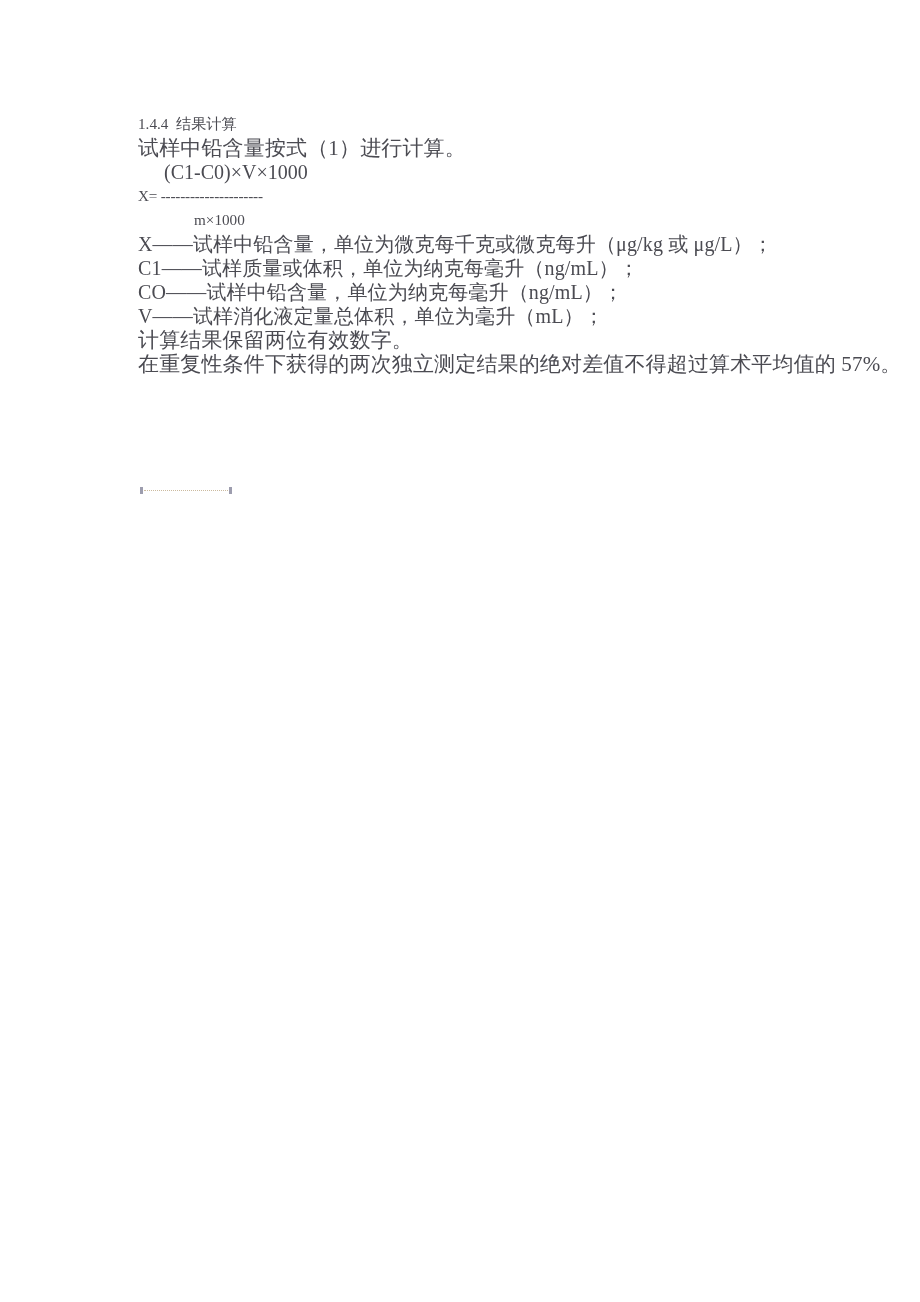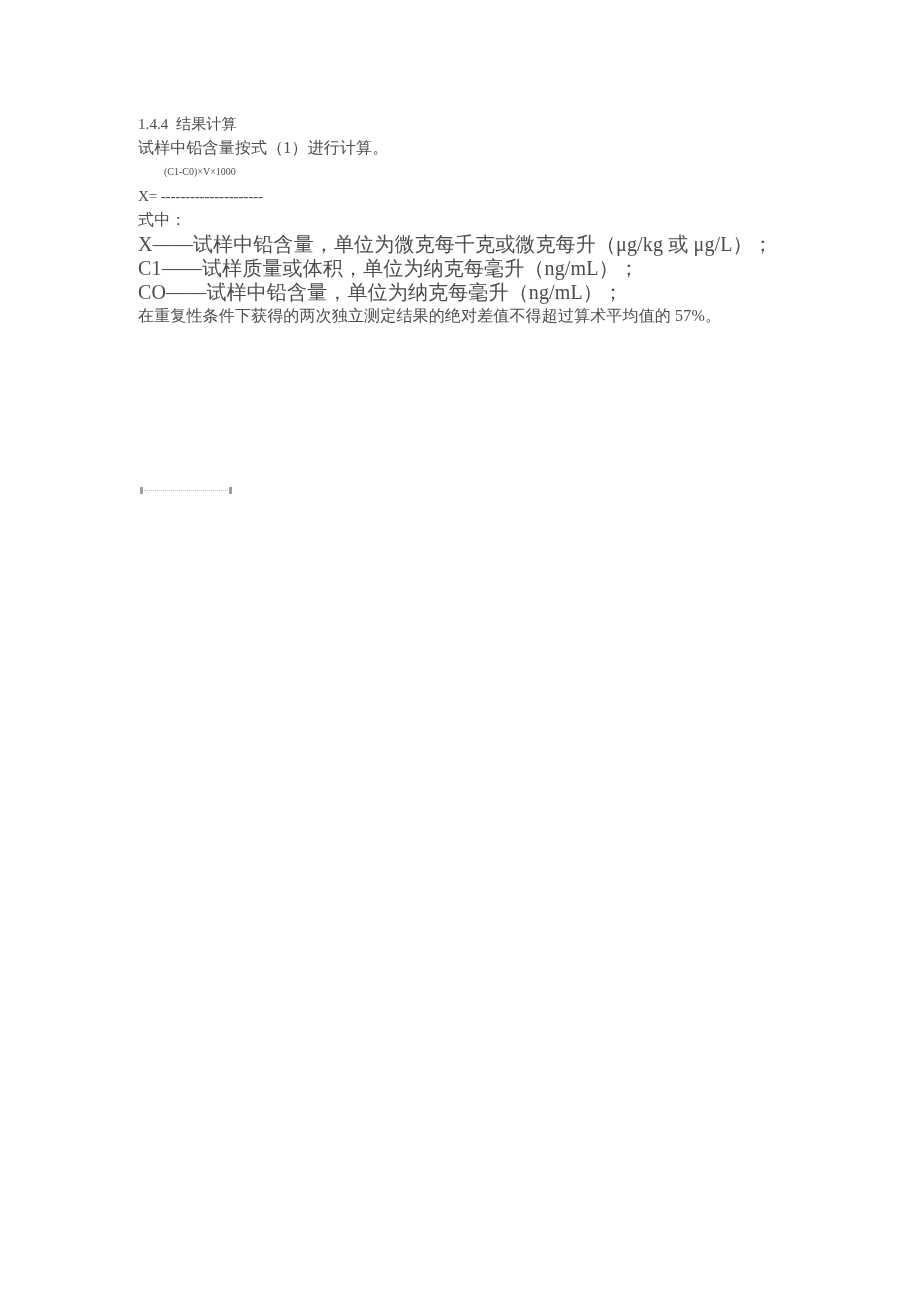--- a/index.html
+++ b/index.html
@@ -27,36 +27,36 @@
   }
 
   .content {
     position: absolute;
     left: 138px;
     top: 112px;
     width: 700px;
   }
 
   .line {
-    font-size: 16px;
+    font-size: 21px;
     line-height: 24px;
     white-space: pre;
     letter-spacing: 0.15px;
     color: #4b4b52;
   }
 
   .heading {
     font-size: 15.2px;
     line-height: 24px;
     white-space: pre;
     color: #4b4b52;
   }
 
   .formula-num {
-    font-size: 10px;
+    font-size: 20px;
     line-height: 24px;
     white-space: pre;
     padding-left: 26px;
     color: #4b4b52;
   }
 
   .formula-bar {
     font-size: 15.2px;
     line-height: 24px;
     white-space: pre;
@@ -112,29 +112,31 @@
   <div class="content">
 
     <div class="heading">1.4.4  结果计算</div>
 
     <div class="line">试样中铅含量按式（1）进行计算。</div>
 
     <div class="formula-num">(C1-C0)×V×1000</div>
 
     <div class="formula-bar">X= ---------------------</div>
 
+    <div class="formula-den">m×1000</div>
 
-    <div class="line">式中：</div>
 
     <div class="defs">
       <div class="line">X——试样中铅含量，单位为微克每千克或微克每升（μg/kg 或 μg/L）；</div>
       <div class="line">C1——试样质量或体积，单位为纳克每毫升（ng/mL）；</div>
       <div class="line">CO——试样中铅含量，单位为纳克每毫升（ng/mL）；</div>
+      <div class="line">V——试样消化液定量总体积，单位为毫升（mL）；</div>
     </div>
 
+    <div class="line">计算结果保留两位有效数字。</div>
 
 
     <div class="line">在重复性条件下获得的两次独立测定结果的绝对差值不得超过算术平均值的 57%。</div>
 
   </div>
 
   <div class="artifact">
     <span class="cap left"></span>
     <span class="dots"></span>
     <span class="cap right"></span>

